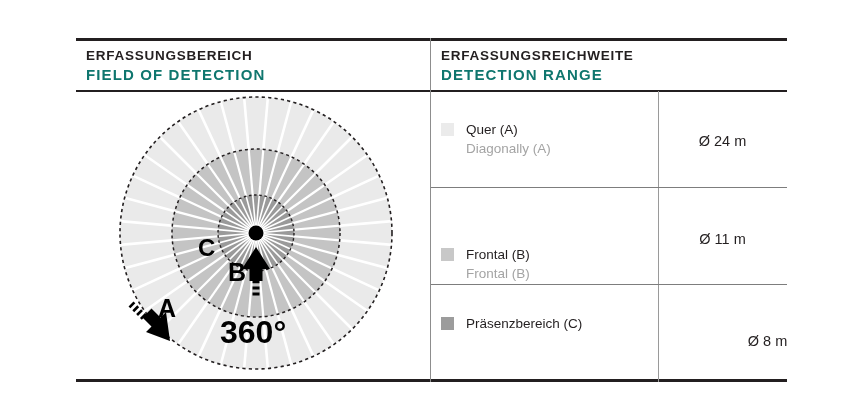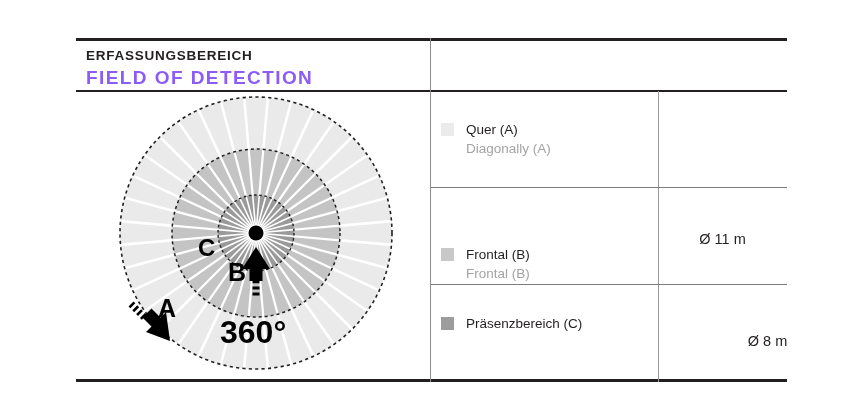--- a/index.html
+++ b/index.html
@@ -39,22 +39,22 @@
   
   .hdr{position:absolute;}
   .hdr.left{left:86px;top:47px;}
   .hdr.right{left:441px;top:47px;}
   .hdr .de{
     font-size:13.5px;font-weight:bold;color:#231f20;
     letter-spacing:.055em;line-height:1.32;
     font-stretch:condensed;
   }
   .hdr .en{
-    font-size:19px;font-weight:bold;color:#8b5cf6;
-    letter-spacing:.075em;line-height:1.32;text-align:right;
+    font-size:15px;font-weight:bold;color:#0f766e;
+    letter-spacing:.075em;line-height:1.32;
   }
 
   
   .lrow{position:absolute;left:441px;width:200px;}
   .lrow.a{top:120px;}
   .lrow.b{top:218px;margin-top:27px;}
   .lrow.c{top:314px;}
   .sw{
     display:inline-block;width:13px;height:13px;vertical-align:top;
     margin-top:3px;margin-right:12px;
@@ -84,27 +84,32 @@
   <div class="hdr-rule"></div>
   <div class="vdiv-main"></div>
   <div class="vdiv-sub"></div>
   <div class="rowdiv r1"></div>
   <div class="rowdiv r2"></div>
 
   <div class="hdr left">
     <div class="de">ERFASSUNGSBEREICH</div>
     <div class="en">FIELD OF DETECTION</div>
   </div>
+  <div class="hdr right">
+    <div class="de">ERFASSUNGSREICHWEITE</div>
+    <div class="en">DETECTION RANGE</div>
+  </div>
 
   <div class="lrow a">
     <span class="sw" style="background: rgb(235, 235, 235);"></span><span class="ltxt">
       <span class="de">Quer (A)</span><br>
       <span class="en">Diagonally (A)</span>
     </span>
   </div>
+  <div class="rng a">Ø 24 m</div>
 
   <div class="lrow b">
     <span class="sw" style="background: rgb(200, 200, 200);"></span><span class="ltxt">
       <span class="de">Frontal (B)</span><br>
       <span class="en">Frontal (B)</span>
     </span>
   </div>
   <div class="rng b">Ø 11 m</div>
 
   <div class="lrow c">

